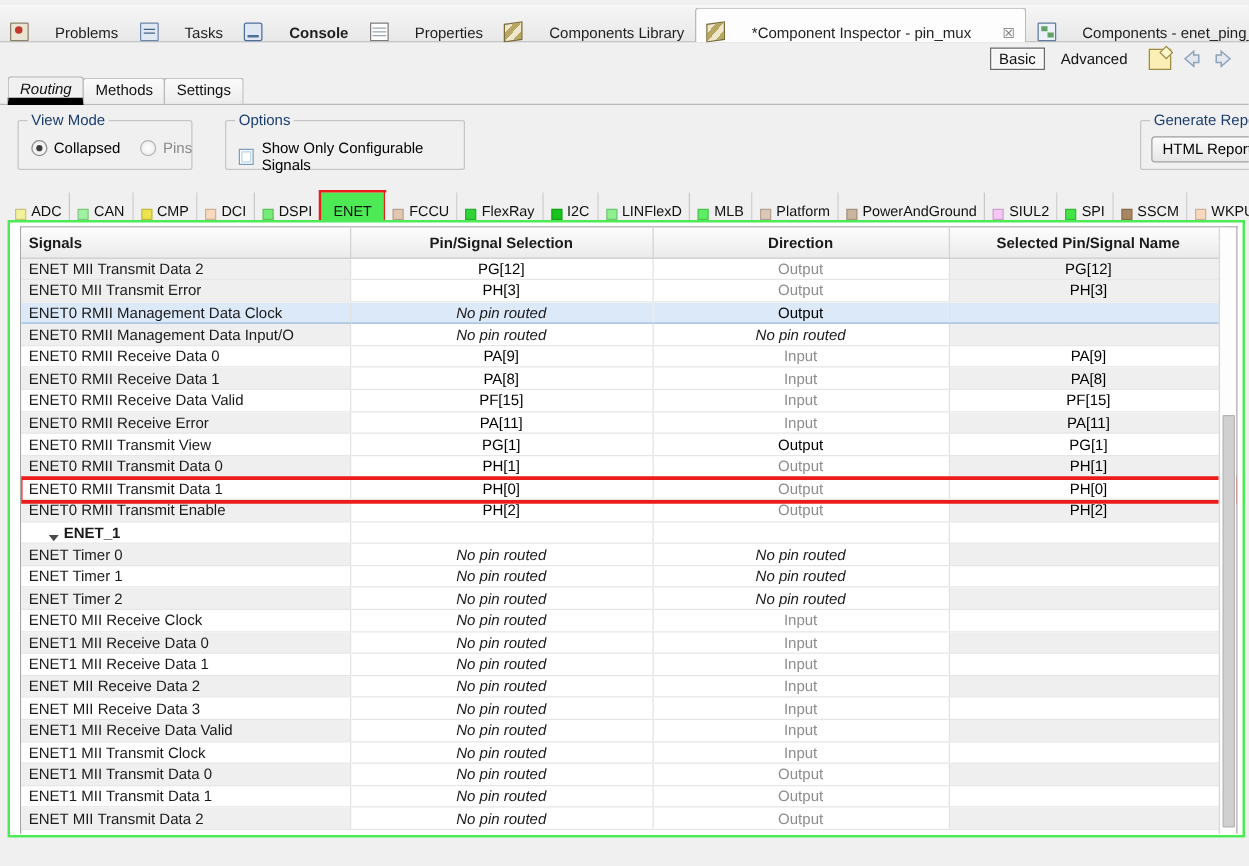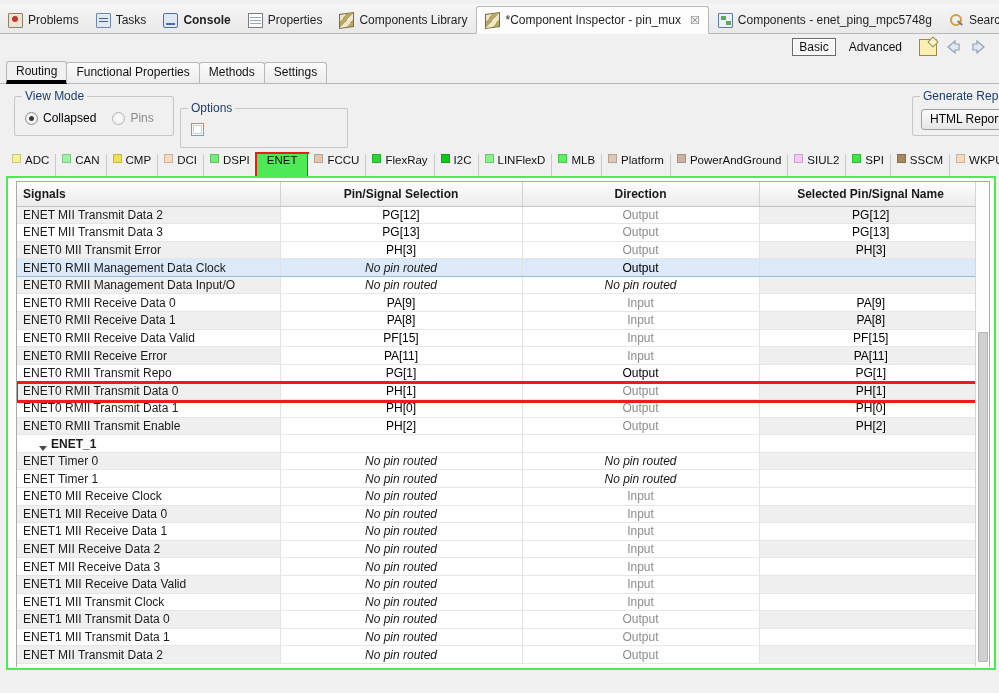--- a/index.html
+++ b/index.html
@@ -15,21 +15,21 @@
   #root { position: relative; width: 999px; height: 693px; background: #f0f0f0; }
 
   
   .tabbar {
     position: absolute; left: 0; top: 4px; width: 999px; height: 30px;
     background: linear-gradient(#f6f6f6, #e8e8e8);
     border-bottom: 1px solid #b9b9b9;
     display: flex; align-items: flex-end;
   }
   .etab {
-    display: flex; align-items: center; gap: 5px;
+    display: flex; align-items: flex-end; gap: 21px;
     height: 26px; padding: 0 8px; margin-right: 1px;
     font-size: 12px; color: #1f1f1f; white-space: nowrap;
     cursor: default;
   }
   .etab.bold { font-weight: bold; margin-top: 28px; }
   .etab.active {
     background: #fdfdfd;
     border: 1px solid #b9b9b9; border-bottom: 1px solid #fdfdfd;
     border-radius: 3px 3px 0 0;
     height: 28px; margin-bottom: -1px;
@@ -82,30 +82,30 @@
     background: #f0f0f0;
     display: flex; align-items: flex-end; padding-left: 6px;
   }
   .rtab {
     height: 21px; padding: 2px 9px 0 9px; font-size: 12px; color: #111;
     border: 1px solid #b8b8b8; border-bottom: none;
     background: linear-gradient(#fbfbfb,#ececec);
     margin-right: -1px; border-radius: 3px 3px 0 0; white-space: nowrap;
     cursor: default;
   }
-  .rtab.active { background: #f0f0f0; border-bottom: 4px solid #000000; margin-bottom: -1px; height: 23px; }
+  .rtab.active { background: #f0f0f0; border-bottom: 6px solid #000000; margin-bottom: -1px; height: 23px; font-style: italic; }
 
   
   .gbox { position: absolute; border: 1px solid #c6c6c6; border-radius: 2px; background: #f0f0f0;}
   .gbox > .glabel {
     position: absolute; top: -8px; left: 7px; background: #f0f0f0;
     padding: 0 3px; font-size: 12px; color: #1b3d6e;
   }
-  #g-viewmode { left: 14px; top: 96px; width: 160px; height: 40px; }
-  #g-options  { left: 180px; top: 108px; width: 168px; height: 40px; }
+  #g-viewmode { left: 14px; top: 96px; width: 140px; height: 40px; }
+  #g-options  { left: 180px; top: 96px; width: 192px; height: 40px; }
   #g-report   { left: 912px; top: 96px; width: 110px; height: 40px; }
 
   .radio-row { position: absolute; left: 10px; top: 14px; display: flex; gap: 16px; align-items: center; }
   .radio { display: flex; align-items: center; gap: 5px; font-size: 12px; cursor: default;}
   .rdot { width: 13px; height: 13px; border-radius: 50%; background: radial-gradient(#fff,#e7e7e7); border: 1px solid #8d8d8d; position: relative;}
   .rdot.on:after { content:''; position:absolute; left:3px; top:3px; width:5px;height:5px;border-radius:50%;background:#3c3c3c;}
   .rdot.off { border-color:#b5b5b5; }
   .radio.dim { color: #8b8b8b; }
 
   .cbrow { position: absolute; left: 10px; top: 14px; display: flex; align-items: center; gap: 6px; font-size: 12px; }
@@ -119,21 +119,21 @@
     background: linear-gradient(#fbfbfb,#e6e6e6);
     white-space: nowrap; cursor: default;
   }
 
   
   .periphbar {
     position: absolute; left: 6px; top: 154px; width: 993px; height: 22px;
     display: flex; align-items: stretch; font-size: 11.5px;
   }
   .ptab {
-    display: flex; align-items: flex-start; gap: 4px; padding: 0 6px;
+    display: flex; align-items: flex-end; gap: 4px; padding: 0 6px;
     border-right: 1px solid #c9c9c9; white-space: nowrap; color: #111;
     background: #f0f0f0; cursor: default;
   }
   .ptab .sw { width: 9px; height: 9px; display: inline-block; flex: 0 0 auto; }
   .ptab.sel { background: #4dea56; padding: 0 10px; font-weight: normal; justify-content:center;}
   .ptab.sel .selring {
     position: absolute; border: 2px solid #ee1b1b; pointer-events: none;
   }
 
   
@@ -259,21 +259,20 @@
     </div>
     <div class="arrowbtn">
       <svg width="20" height="18" viewBox="0 0 20 18">
           <path d="M8 3 L15 9 L8 15 L8 12 L4 12 L4 6 L8 6 Z" fill="#e3e8ef" stroke="#8fa3bb" stroke-width="1.2"></path>
         </svg>
     </div>
   </div>
 
   <div class="routingtabs" id="routing-tabs">
       <div class="rtab active"><span>Routing</span></div>
-      <div class="rtab"><span>Functional Properties</span></div>
       <div class="rtab"><span>Methods</span></div>
       <div class="rtab"><span>Settings</span></div>
     </div>
 
   <div class="gbox" id="g-viewmode">
     <div class="glabel">View Mode</div>
     <div class="radio-row" id="viewmode-radios">
         <div class="radio">
           <span class="rdot on"></span>
           <span>Collapsed</span>
@@ -282,20 +281,21 @@
           <span class="rdot off"></span>
           <span>Pins</span>
         </div>
       </div>
   </div>
 
   <div class="gbox" id="g-options">
     <div class="glabel">Options</div>
     <div class="cbrow">
       <span class="cbox"></span>
+      <span>Show Only Configurable Signals</span>
     </div>
   </div>
 
   <div class="gbox" id="g-report">
     <div class="glabel">Generate Repo</div>
     <div class="htmlbtn">HTML Report</div>
   </div>
 
   <div class="periphbar" id="peripheral-tabs">
       <div class="ptab" style="position: relative;">
@@ -379,26 +379,20 @@
               <th class="c3"><span>Selected Pin/Signal Name</span></th>
             </tr>
           </thead>
         <tbody id="grid-body">
             <tr class="odd">
               <td class="c0"><span>ENET MII Transmit Data 2</span></td>
               <td class="c1"><span>PG[12]</span></td>
               <td class="c2"><span class="dim">Output</span></td>
               <td class="c3"><span>PG[12]</span></td>
             </tr>
-            <tr class="even">
-              <td class="c0"><span>ENET MII Transmit Data 3</span></td>
-              <td class="c1"><span>PG[13]</span></td>
-              <td class="c2"><span class="dim">Output</span></td>
-              <td class="c3"><span>PG[13]</span></td>
-            </tr>
             <tr class="odd">
               <td class="c0"><span>ENET0 MII Transmit Error</span></td>
               <td class="c1"><span>PH[3]</span></td>
               <td class="c2"><span class="dim">Output</span></td>
               <td class="c3"><span>PH[3]</span></td>
             </tr>
             <tr class="even sel">
               <td class="c0"><span>ENET0 RMII Management Data Clock</span></td>
               <td class="c1"><span class="nopin">No pin routed</span></td>
               <td class="c2"><span class="">Output</span></td>
@@ -428,21 +422,21 @@
               <td class="c2"><span class="dim">Input</span></td>
               <td class="c3"><span>PF[15]</span></td>
             </tr>
             <tr class="odd">
               <td class="c0"><span>ENET0 RMII Receive Error</span></td>
               <td class="c1"><span>PA[11]</span></td>
               <td class="c2"><span class="dim">Input</span></td>
               <td class="c3"><span>PA[11]</span></td>
             </tr>
             <tr class="even">
-              <td class="c0"><span>ENET0 RMII Transmit Repo</span></td>
+              <td class="c0"><span>ENET0 RMII Transmit View</span></td>
               <td class="c1"><span>PG[1]</span></td>
               <td class="c2"><span class="">Output</span></td>
               <td class="c3"><span>PG[1]</span></td>
             </tr>
             <tr class="odd">
               <td class="c0"><span>ENET0 RMII Transmit Data 0</span></td>
               <td class="c1"><span>PH[1]</span></td>
               <td class="c2"><span class="dim">Output</span></td>
               <td class="c3"><span>PH[1]</span></td>
             </tr>
@@ -465,20 +459,26 @@
               <td class="c3"><span></span></td>
             </tr>
             <tr class="odd">
               <td class="c0"><span>ENET Timer 0</span></td>
               <td class="c1"><span class="nopin">No pin routed</span></td>
               <td class="c2"><span class="nopin">No pin routed</span></td>
               <td class="c3"><span></span></td>
             </tr>
             <tr class="even">
               <td class="c0"><span>ENET Timer 1</span></td>
+              <td class="c1"><span class="nopin">No pin routed</span></td>
+              <td class="c2"><span class="nopin">No pin routed</span></td>
+              <td class="c3"><span></span></td>
+            </tr>
+            <tr class="odd">
+              <td class="c0"><span>ENET Timer 2</span></td>
               <td class="c1"><span class="nopin">No pin routed</span></td>
               <td class="c2"><span class="nopin">No pin routed</span></td>
               <td class="c3"><span></span></td>
             </tr>
             <tr class="even">
               <td class="c0"><span>ENET0 MII Receive Clock</span></td>
               <td class="c1"><span class="nopin">No pin routed</span></td>
               <td class="c2"><span class="dim">Input</span></td>
               <td class="c3"><span></span></td>
             </tr>

